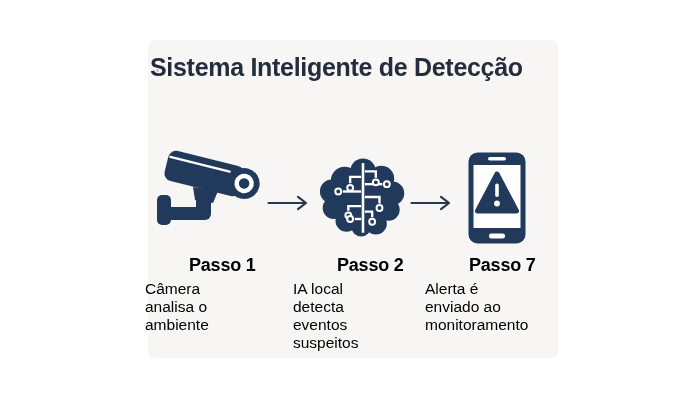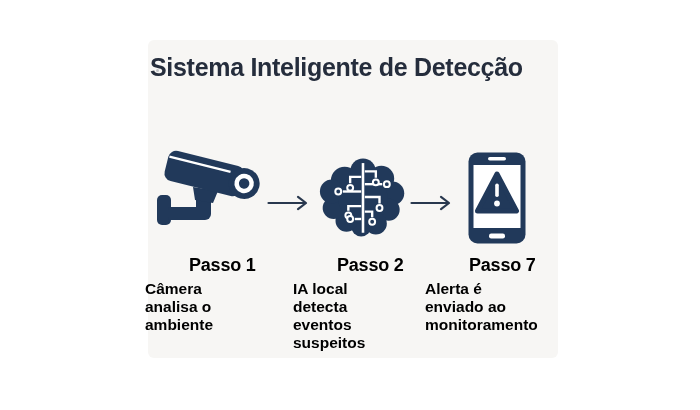--- a/index.html
+++ b/index.html
@@ -32,21 +32,21 @@
   .icon-phone{left:467px;top:151px;width:60px;height:94px;}
   .arrow{position:absolute;width:42px;height:16px;}
   .arrow-1{left:267px;top:195px;}
   .arrow-2{left:410px;top:195px;}
   .step-title{
     position:absolute;top:255px;font-size:18px;font-weight:bold;
     width:inherit;letter-spacing:-0.2px;margin-left:44px;
   }
   .step-desc{
     position:absolute;top:280px;font-size:15.5px;line-height:18px;
-    width:inherit;white-space:pre-line;font-weight:700;
+    width:inherit;white-space:pre-line;font-weight:400;
   }
   .t1{left:145px;width:140px;} .t2{left:293px;width:140px;} .t3{left:425px;width:155px;}
   svg{display:block;}
 </style>
 </head>
 <body>
 
 <div class="canvas">
 
   <div class="panel"></div>

